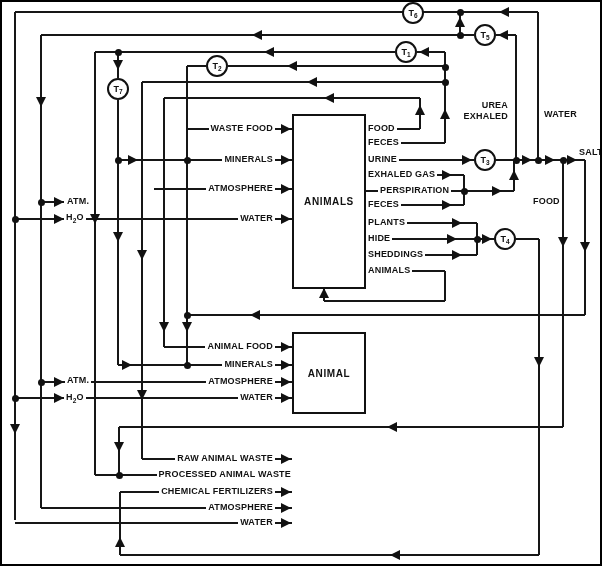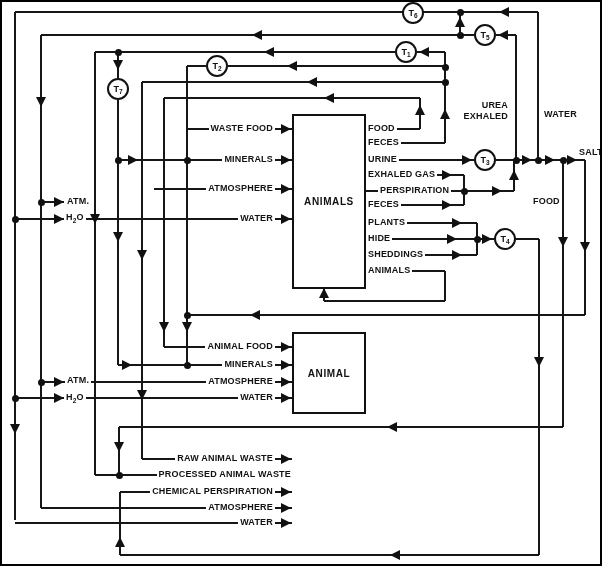--- a/index.html
+++ b/index.html
@@ -84,21 +84,21 @@
   <div class="lbl" style="left:364px;top:247px;">SHEDDINGS</div>
   <div class="lbl" style="left:364px;top:263px;">ANIMALS</div>
 
   <div class="lbl" style="right:325px;top:339px;">ANIMAL FOOD</div>
   <div class="lbl" style="right:325px;top:357px;">MINERALS</div>
   <div class="lbl" style="right:325px;top:374px;">ATMOSPHERE</div>
   <div class="lbl" style="right:325px;top:390px;">WATER</div>
 
   <div class="lbl" style="right:325px;top:451px;">RAW ANIMAL WASTE</div>
   <div class="lbl" style="right:307px;top:467px;">PROCESSED ANIMAL WASTE</div>
-  <div class="lbl" style="right:325px;top:484px;">CHEMICAL PERSPIRATION</div>
+  <div class="lbl" style="right:325px;top:484px;">CHEMICAL FERTILIZERS</div>
   <div class="lbl" style="right:325px;top:500px;">ATMOSPHERE</div>
   <div class="lbl" style="right:325px;top:515px;">WATER</div>
 
   <div class="lbl free" style="right:90px;top:98px;">UREA</div>
   <div class="lbl free" style="right:90px;top:109px;">EXHALED</div>
   <div class="lbl free" style="left:540px;top:107px;">WATER</div>
   <div class="lbl free" style="left:575px;top:145px;">SALT</div>
   <div class="lbl free" style="left:529px;top:194px;">FOOD</div>
 
   <div class="lbl" style="left:63px;top:194px;">ATM.</div>

